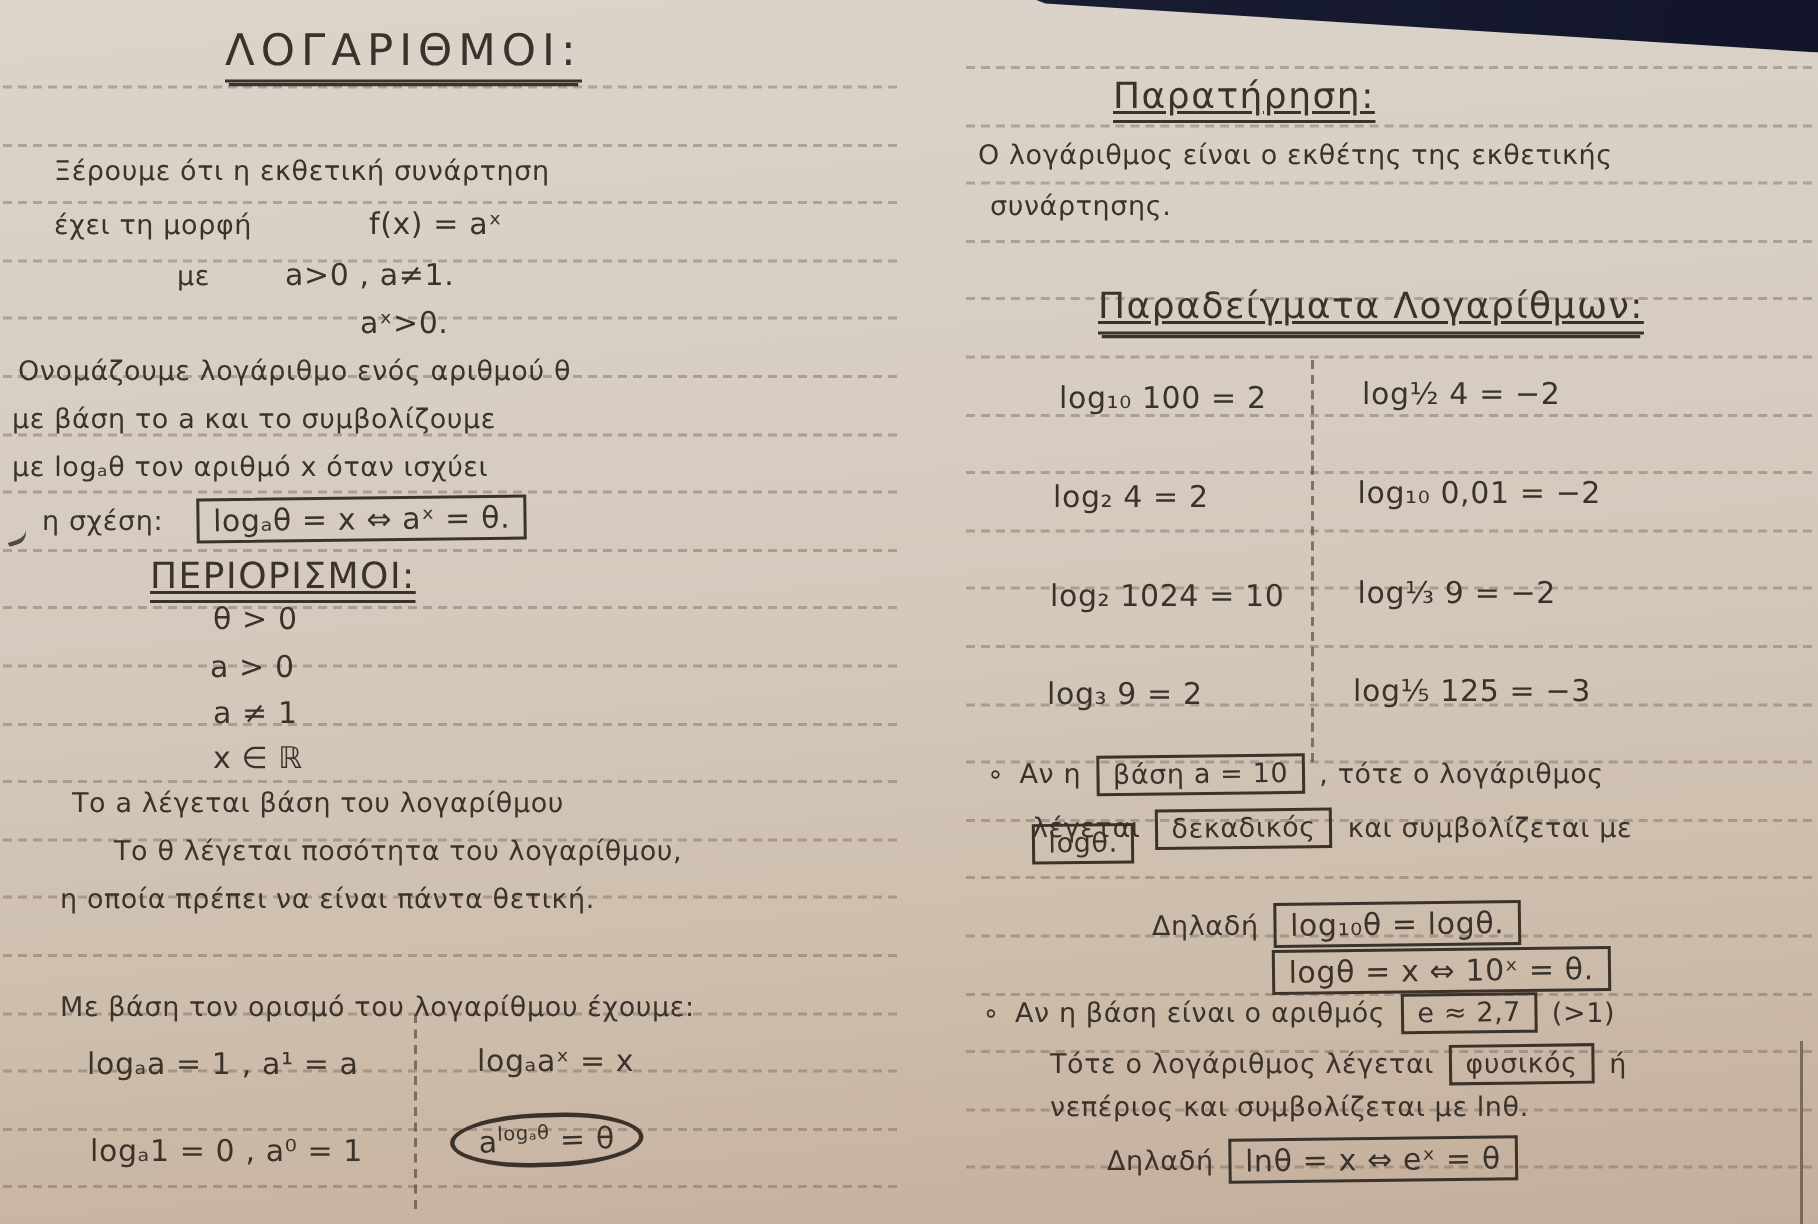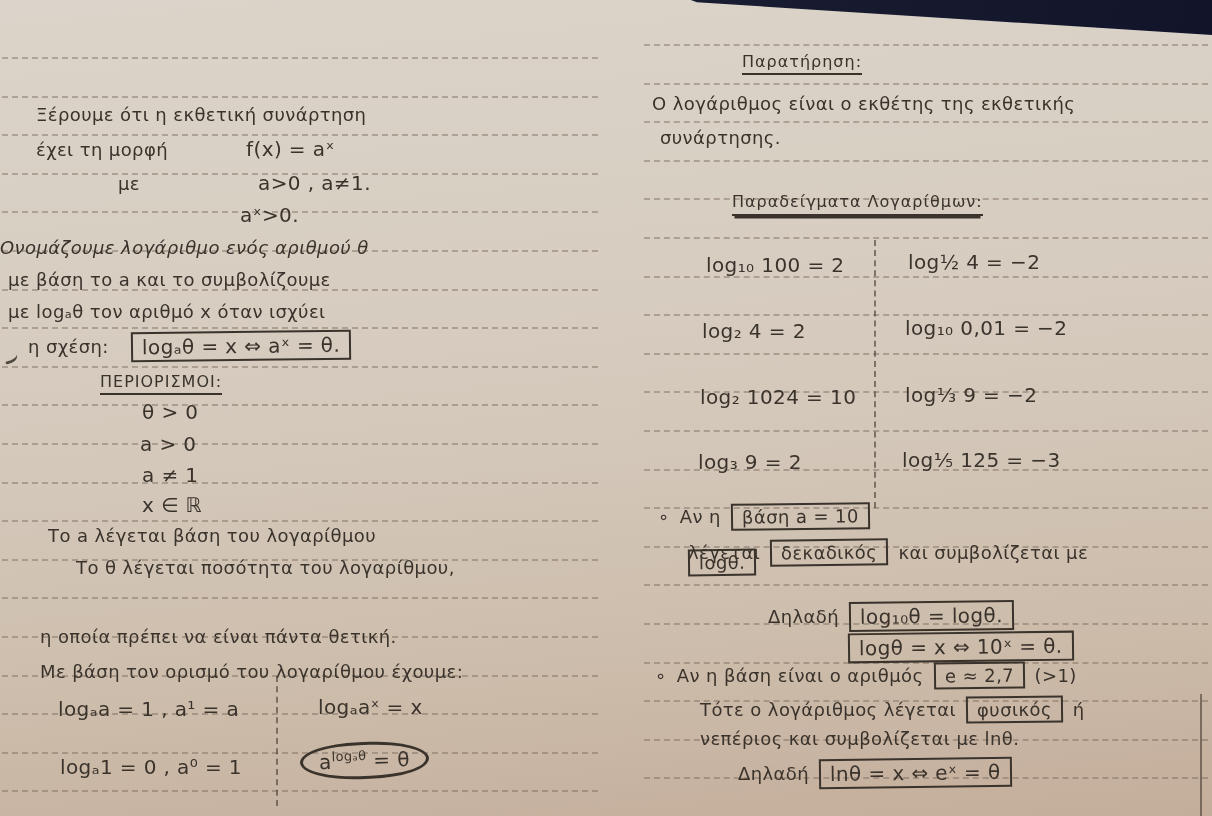--- a/index.html
+++ b/index.html
@@ -15,21 +15,21 @@
   .row{display:flex;align-items:baseline;gap:10px;}
   .formula{font-size:20px;}
   .big{font-size:20px;}
   .rule{position:absolute;height:0;border-top:2px dashed rgba(115,98,84,.42);}
   .vdash{position:absolute;width:0;border-left:2px dashed rgba(80,68,58,.65);}
   .hand-box{display:inline-block;border:2px solid #3a332c;padding:1px 9px;transform:rotate(-.7deg);}
   .hand-oval{display:inline-block;border:3px solid #3a332c;border-radius:50%/55%;padding:3px 16px;transform:rotate(-2deg);}
   .u1{border-bottom:2px solid #3a332c;padding-bottom:2px;}
   .u2{border-bottom:2.5px solid #3a332c;box-shadow:0 5px 0 -2.5px #3a332c;padding-bottom:3px;}
   .title{font-size:29px;letter-spacing:4px;transform:rotate(-1deg);}
-  .heading{font-size:16px;letter-spacing:1px;}
+  .heading{font-size:24px;letter-spacing:1px;text-decoration:underline;}
   sup{font-size:.65em;}
   #corner-dark{
     position:absolute;top:0;left:0;width:1212px;height:46px;
     background:linear-gradient(100deg,#232840 0%,#1a1e33 50%,#12152a 100%);
     clip-path:polygon(57% 0,100% 0,100% 76%,57.5% 5%);
   }
   #right-margin-line{position:absolute;left:1200px;top:694px;height:122px;width:0;border-left:2px solid rgba(70,58,50,.6);}
   #stray-mark{position:absolute;left:4px;top:352px;width:14px;height:8px;border-bottom:3px solid rgba(50,42,36,.8);border-radius:0 0 8px 2px;transform:rotate(-18deg);}
 </style>
 </head>
@@ -76,51 +76,54 @@
       <div class="rule" style="left: 644px; width: 564px; top: 623px;"></div>
       <div class="rule" style="left: 644px; width: 564px; top: 661.6px;"></div>
       <div class="rule" style="left: 644px; width: 564px; top: 700.2px;"></div>
       <div class="rule" style="left: 644px; width: 564px; top: 738.8px;"></div>
       <div class="rule" style="left: 644px; width: 564px; top: 777.4px;"></div>
     </div>
   <div id="corner-dark"></div>
   <div id="stray-mark"></div>
   <div id="right-margin-line"></div>
 
+  <div class="line" style="left:150px;top:16px;">
+    <span class="title u2">ΛΟΓΑΡΙΘΜΟΙ:</span>
+  </div>
 
   <div class="line" style="left:36px;top:104px;">Ξέρουμε ότι η εκθετική συνάρτηση</div>
   <div class="line row" style="left:36px;top:137px;">
     <span>έχει τη μορφή</span>
     <span class="formula" style="margin-left:68px;">f(x) = aˣ</span>
   </div>
   <div class="line row" style="left:118px;top:171px;">
     <span>με</span>
-    <span class="formula" style="margin-left:108px;">a&gt;0 , a≠1.</span>
+    <span class="formula" style="margin-left:40px;">a&gt;0 , a≠1.</span>
   </div>
   <div class="line formula" style="left:240px;top:203px;">aˣ&gt;0.</div>
 
-  <div class="line" style="left:0;top:237px;font-style:italic;">Ονομάζουμε λογάριθμο ενός αριθμού θ</div>
+  <div class="line" style="left:12px;top:237px;">Ονομάζουμε λογάριθμο ενός αριθμού θ</div>
   <div class="line" style="left:8px;top:301px;">με logₐθ τον αριθμό x όταν ισχύει</div>
   <div class="line" style="left:8px;top:269px;">με βάση το a και το συμβολίζουμε</div>
   <div class="line row" style="left:28px;top:331px;text-align:right;">
     <span>η σχέση:</span>
     <span class="hand-box formula" style="margin-left:12px;">logₐθ = x ⇔ aˣ = θ.</span>
   </div>
 
   <div class="line" style="left:100px;top:370px;">
     <span class="heading u1">ΠΕΡΙΟΡΙΣΜΟΙ:</span>
   </div>
   <div class="line formula" style="left:142px;top:400px;">θ &gt; 0</div>
   <div class="line formula" style="left:140px;top:432px;text-align:center;">a &gt; 0</div>
   <div class="line formula" style="left:142px;top:463px;">a ≠ 1</div>
   <div class="line formula" style="left:142px;top:493px;">x ∈ ℝ</div>
 
   <div class="line" style="left:48px;top:525px;">Το a λέγεται βάση του λογαρίθμου</div>
   <div class="line" style="left:48px;top:557px;margin-left:28px;">Το θ λέγεται ποσότητα του λογαρίθμου,</div>
-  <div class="line" style="left:40px;top:589px;margin-top:37px;">η οποία πρέπει να είναι πάντα θετική.</div>
+  <div class="line" style="left:40px;top:589px;">η οποία πρέπει να είναι πάντα θετική.</div>
 
   <div class="line" style="left:40px;top:661px;">Με βάση τον ορισμό του λογαρίθμου έχουμε:</div>
   <div class="line formula" style="left:58px;top:697px;">logₐa = 1 , a¹ = a</div>
   <div class="line formula" style="left:318px;top:695px;">logₐaˣ = x</div>
   <div class="line formula" style="left:60px;top:755px;">logₐ1 = 0 , a⁰ = 1</div>
   <div class="line" style="left:300px;top:742px;">
     <span class="hand-oval formula"><span>a</span><sup>logₐθ</sup> <span>= θ</span></span>
   </div>
   <div class="vdash" style="left:276px;top:676px;height:130px;"></div>
 
@@ -141,20 +144,21 @@
   <div class="line big" style="left:700px;top:385px;">log₂ 1024 = 10</div>
   <div class="line big" style="left:905px;top:383px;">log⅓ 9 = −2</div>
   <div class="line big" style="left:698px;top:450px;">log₃ 9 = 2</div>
   <div class="line big" style="left:902px;top:448px;">log⅕ 125 = −3</div>
   <div class="vdash" style="left:874px;top:240px;height:268px;"></div>
 
   <div class="line row" style="left:658px;top:503px;">
     <span>∘</span>
     <span>Αν η</span>
     <span class="hand-box">βάση a = 10</span>
+    <span>, τότε ο λογάριθμος</span>
   </div>
   <div class="line row" style="left:688px;top:539px;">
     <span>λέγεται</span>
     <span class="hand-box">δεκαδικός</span>
     <span>και συμβολίζεται με</span>
   </div>
   <div class="line" style="left:688px;top:549px;">
     <span class="hand-box">logθ.</span>
   </div>
   <div class="line row" style="left:768px;top:601px;">

